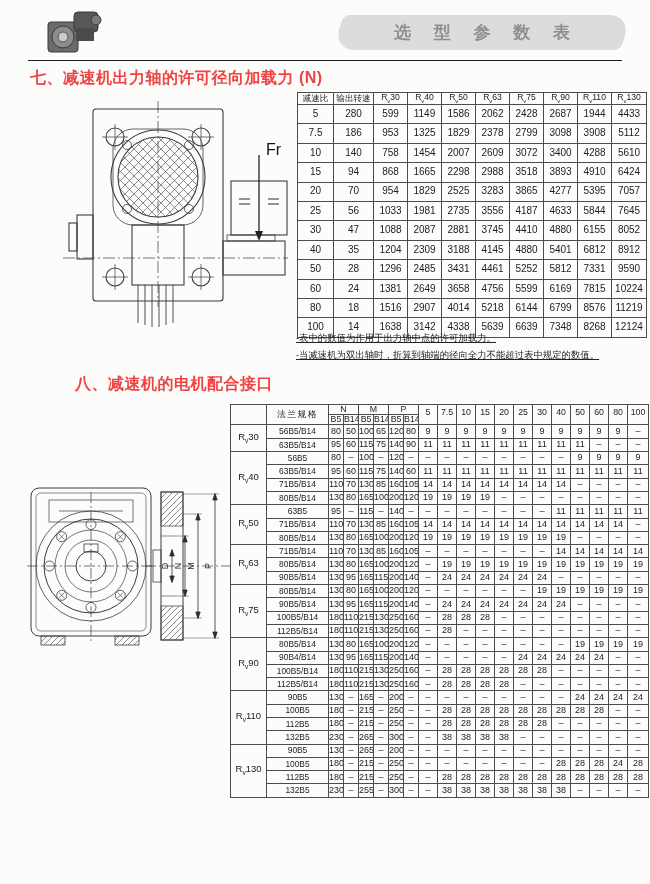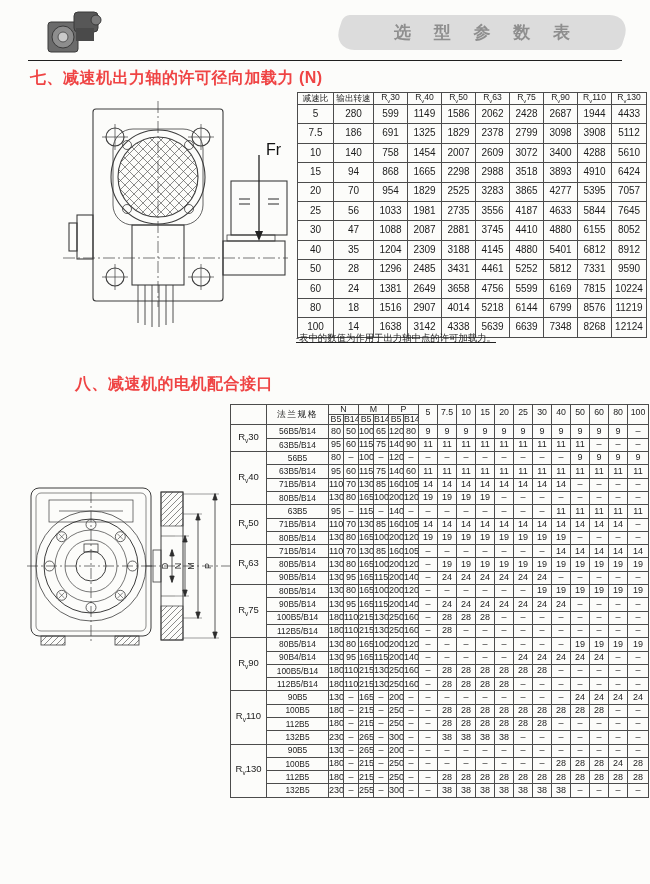--- a/index.html
+++ b/index.html
@@ -159,21 +159,21 @@
         <td>1586</td>
         <td>2062</td>
         <td>2428</td>
         <td>2687</td>
         <td>1944</td>
         <td>4433</td>
       </tr>
       <tr>
         <td>7.5</td>
         <td>186</td>
-        <td>691</td>
+        <td>953</td>
         <td>1325</td>
         <td>1829</td>
         <td>2378</td>
         <td>2799</td>
         <td>3098</td>
         <td>3908</td>
         <td>5112</td>
       </tr>
       <tr>
         <td>10</td>
@@ -293,20 +293,21 @@
         <td>6639</td>
         <td>7348</td>
         <td>8268</td>
         <td>12124</td>
       </tr>
     </tbody>
   </table>
 
 <div class="notes">
   <div class="note">-表中的数值为作用于出力轴中点的许可加载力。</div>
+  <div class="note">-当减速机为双出轴时，折算到轴端的径向全力不能超过表中规定的数值。</div>
 </div>
 
 <div id="sec8-title" class="sec-title">八、减速机的电机配合接口</div>
 
 <div id="drawing2" class="drawing">
   <svg viewBox="0 0 210 285" width="210" height="285">
     <defs>
       <pattern id="hatch2" width="6" height="6" patternUnits="userSpaceOnUse">
         <path d="M0,6 L6,0" stroke="#5a5a5a" stroke-width="0.7"></path>
       </pattern>

